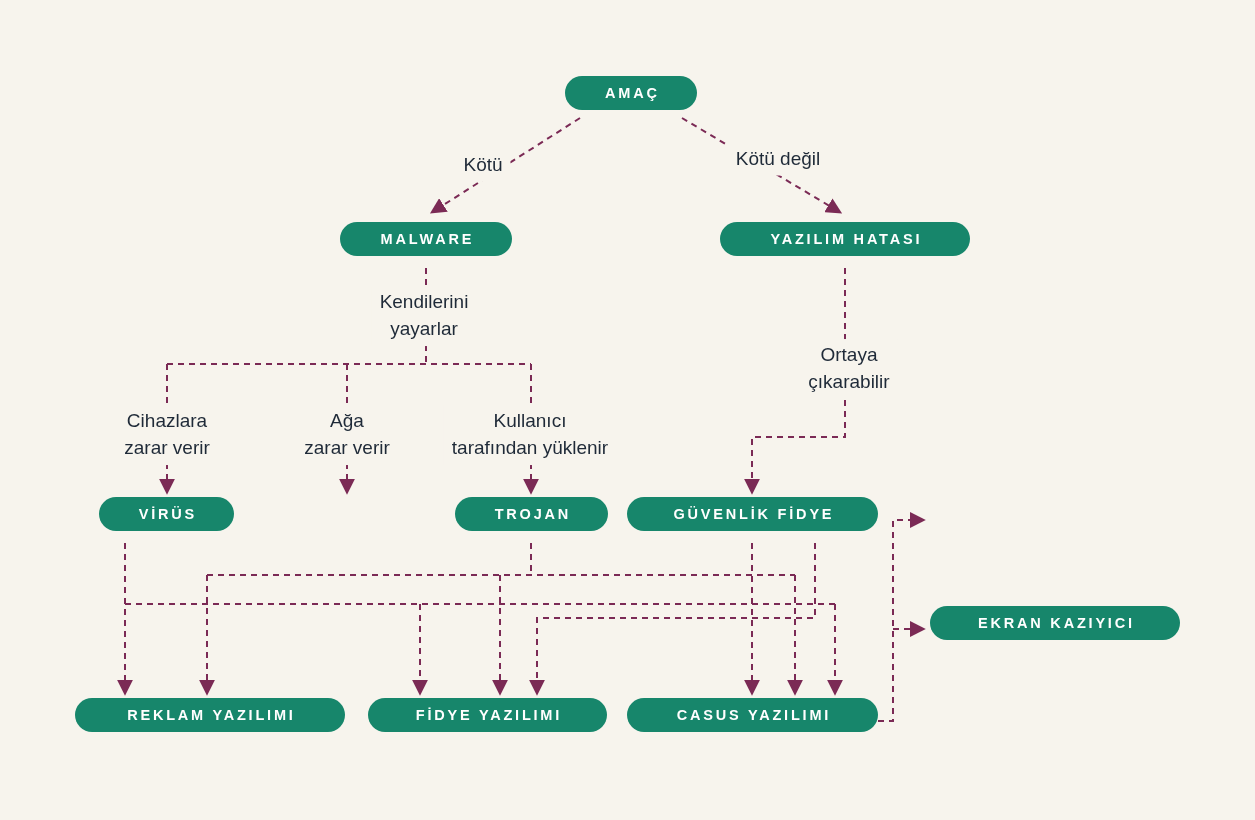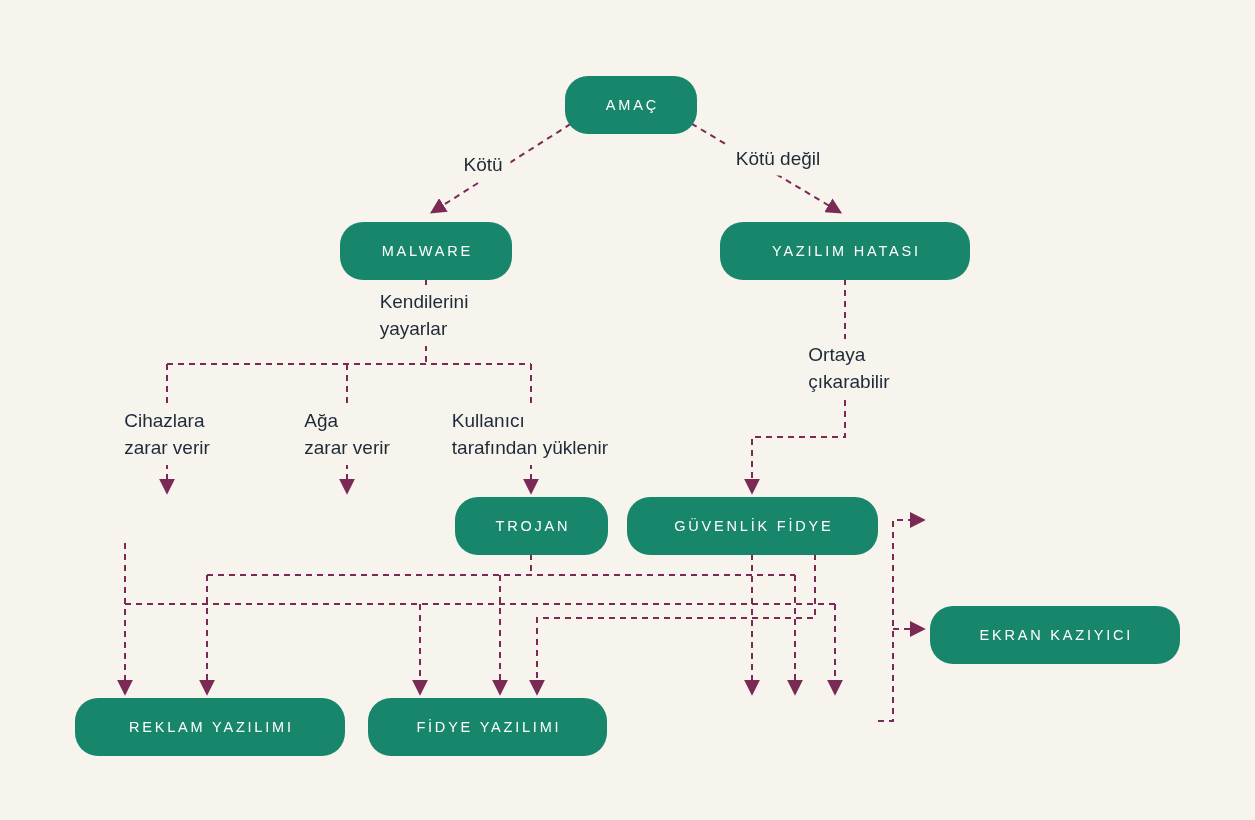--- a/index.html
+++ b/index.html
@@ -28,41 +28,41 @@
   }
   .edge {
     fill: none;
     stroke: var(--edge, #7b2a55);
     stroke-width: 2;
     stroke-dasharray: 6 5;
   }
   .arrowhead { fill: var(--edge, #7b2a55); }
   .node {
     position: absolute;
-    height: 58px;
+    height: 34px;
     border-radius: 23px;
     background: var(--node-fill, #17866b);
     color: var(--node-text, #ffffff);
     display: flex;
     align-items: center;
     justify-content: center;
     font-size: 14.5px;
-    font-weight: normal;
+    font-weight: bold;
     letter-spacing: 2.8px;
     text-indent: 2.8px;
     white-space: nowrap;
   }
   .edge-label {
     position: absolute;
     transform: translate(-50%, -50%);
     background: var(--background, #f7f4ed);
     color: var(--label-text, #1f2a38);
     font-size: 19px;
     line-height: 1.42;
-    text-align: left;
+    text-align: center;
     white-space: pre-line;
     padding: 3px 8px;
   }
 </style>
 </head>
 <body>
 
 <div class="canvas">
 
   <svg class="edges" viewBox="0 0 1255 820">
@@ -100,33 +100,35 @@
     <path class="edge" d="M 878 721 L 893 721 L 893 520 L 921 520" marker-end="url(#arw)"></path>
     <path class="edge" d="M 893 629 L 921 629" marker-end="url(#arw)"></path>
   </svg>
 
   <div class="node" style="left:565px; top:76px; width:132px">AMAÇ</div>
 
   <div class="node" style="left:720px; top:222px; width:250px">YAZILIM HATASI</div>
 
   <div class="node" style="left:340px; top:222px; width:172px">MALWARE</div>
 
+  <div class="node" style="left:99px; top:497px; width:135px">VİRÜS</div>
 
 
   <div class="node" style="left:455px; top:497px; width:153px">TROJAN</div>
 
   <div class="node" style="left:627px; top:497px; width:251px">GÜVENLİK FİDYE</div>
 
 
   <div class="node" style="left:930px; top:606px; width:250px">EKRAN KAZIYICI</div>
 
   <div class="node" style="left:368px; top:698px; width:239px">FİDYE YAZILIMI</div>
 
   <div class="node" style="left:75px; top:698px; width:270px">REKLAM YAZILIMI</div>
 
+  <div class="node" style="left:627px; top:698px; width:251px">CASUS YAZILIMI</div>
 
   <div class="edge-label" style="left:483px; top:165px">Kötü</div>
 
   <div class="edge-label" style="left:778px; top:159px">Kötü değil</div>
 
   <div class="edge-label" style="left:424px; top:316px">Kendilerini
 yayarlar</div>
 
   <div class="edge-label" style="left:167px; top:435px">Cihazlara
 zarar verir</div>

